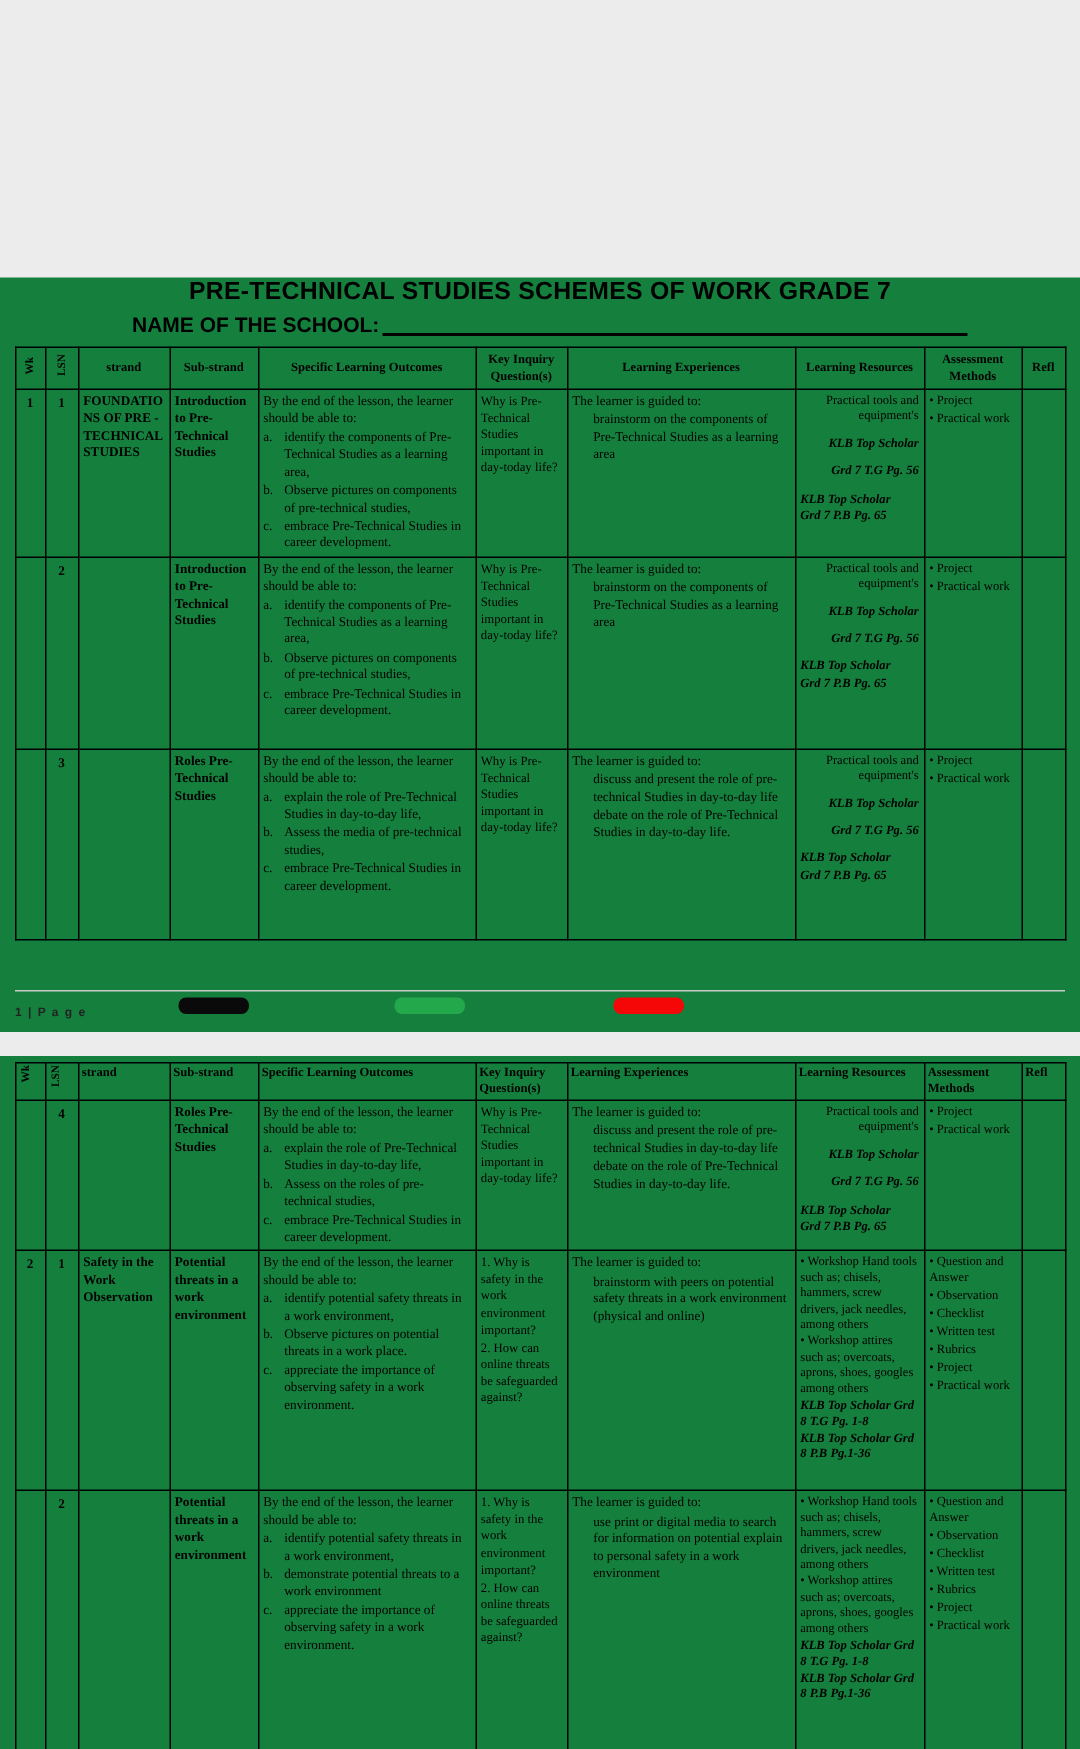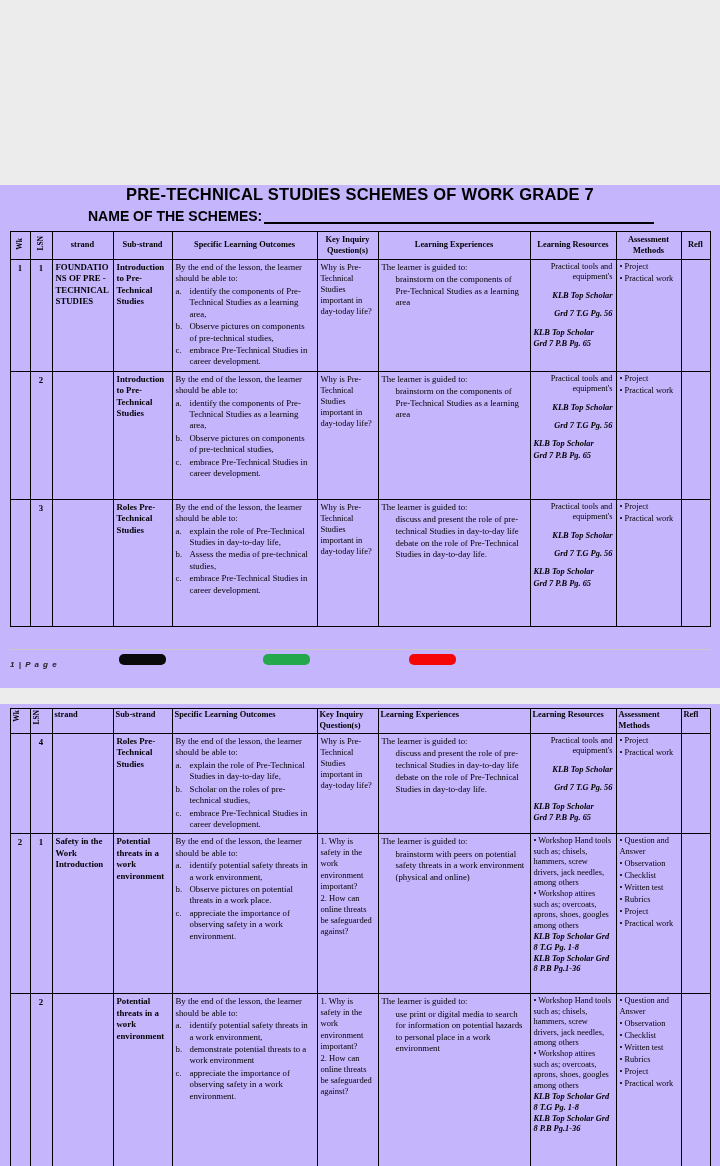--- a/index.html
+++ b/index.html
@@ -4,21 +4,21 @@
 <style>
   html,body{margin:0;padding:0;}
   body{
     width:720px;height:1166px;overflow:hidden;
     background:#ececec;
     font-family:"Liberation Sans",sans-serif;
     color:#000;
   }
   .topband{height:173px;background:#ececec;}
   .gapband{height:16px;background:#ececec;}
-  .page{background:#c4b5fd;position:relative;}
+  .page{background:#15803d;position:relative;}
   .page1{height:503px;}
   .page2{height:468px;overflow:hidden;padding-top:2px;box-sizing:border-box;}
 
   .title{
     margin:12px 0 0;height:20px;text-align:center;
     font-family:"Liberation Sans",sans-serif;font-weight:bold;font-size:16.5px;
     letter-spacing:0.2px;
   }
   .fline{margin:3px 0 0 88px;height:21px;font-weight:bold;font-size:14px;white-space:nowrap;}
   .rule{display:inline-block;height:13px;border-bottom:2px solid #000;margin-left:2px;vertical-align:bottom;}
@@ -45,38 +45,38 @@
   .om{flex:0 0 14px;}
   .ot{flex:1;}
   .ind{margin-left:14px !important;}
   .ref{font-weight:bold;font-style:italic;}
   .gapb{margin-bottom:8px !important;text-align:right;}
   td[data-name="resources-cell"]{font-size:8.4px;line-height:1.24;}
   td[data-name="assessment-cell"]{font-size:8.4px;line-height:1.3;}
   td[data-name="kiq-cell"]{font-size:8.5px;margin-top:44px;}
 
   .pfoot{
-    position:absolute;left:10px;right:10px;bottom:17px;height:18px;
-    border-top:1px solid #c9c9c9;padding-top:3px;box-sizing:content-box;font-style:italic;
+    position:absolute;left:10px;right:10px;bottom:6px;height:18px;
+    border-top:1px solid #c9c9c9;padding-top:3px;box-sizing:content-box;
   }
   .pfoot-text{font-size:8px;font-weight:bold;color:#222;letter-spacing:1px;}
   .chip{position:absolute;top:4px;width:47px;height:11px;border-radius:5px;display:inline-block;}
   .chip-black{left:109px;}
   .chip-green{left:253px;}
   .chip-red{left:399px;}
 </style>
 </head>
 <body>
 
 <div class="topband" data-name="app-background-top"></div>
 
 <div class="page page1" data-name="document-page-1">
   <div class="title" data-name="document-title">PRE-TECHNICAL STUDIES SCHEMES OF WORK GRADE 7</div>
   <div class="fline" data-name="teacher-name-line">
-    <span data-name="teacher-name-label">NAME OF THE SCHEMES:</span><span class="rule r-teacher" data-name="teacher-name-field"></span>
+    <span data-name="teacher-name-label">NAME OF THE SCHOOL:</span><span class="rule r-teacher" data-name="teacher-name-field"></span>
   </div>
   <table class="tbl h-center" data-name="scheme-table-1">
       <colgroup>
         <col style="width: 20px;">
         <col style="width: 22px;">
         <col style="width: 61px;">
         <col style="width: 59px;">
         <col style="width: 145px;">
         <col style="width: 61px;">
         <col style="width: 152px;">
@@ -263,21 +263,21 @@
           <td data-name="strand-cell" class="b"></td>
           <td data-name="sub-strand-cell" class="b">Roles Pre-Technical Studies</td>
           <td data-name="outcomes-cell">
             <p>By the end of the lesson, the learner should be able to:</p>
             <div class="oli" data-name="outcome-item">
               <span class="om">a.</span>
               <span class="ot">explain the role of Pre-Technical Studies in day-to-day life,</span>
             </div>
             <div class="oli" data-name="outcome-item">
               <span class="om">b.</span>
-              <span class="ot">Scholar on  the roles of pre-technical studies,</span>
+              <span class="ot">Assess on  the roles of pre-technical studies,</span>
             </div>
             <div class="oli" data-name="outcome-item">
               <span class="om">c.</span>
               <span class="ot">embrace Pre-Technical Studies in career development.</span>
             </div>
           </td>
           <td data-name="kiq-cell">
             <p>Why is Pre-Technical Studies important in day-today life?</p>
           </td>
           <td data-name="experiences-cell">
@@ -294,21 +294,21 @@
           </td>
           <td data-name="assessment-cell">
             <p>• Project</p>
             <p>• Practical work</p>
           </td>
           <td data-name="refl-cell"></td>
         </tr>
         <tr data-name="table-row" style="height: 160px;">
           <td data-name="wk-cell" class="num">2</td>
           <td data-name="lsn-cell" class="num">1</td>
-          <td data-name="strand-cell" class="b">Safety in the Work Introduction</td>
+          <td data-name="strand-cell" class="b">Safety in the Work Observation</td>
           <td data-name="sub-strand-cell" class="b">Potential threats in a work environment</td>
           <td data-name="outcomes-cell">
             <p>By the end of the lesson, the learner should be able to:</p>
             <div class="oli" data-name="outcome-item">
               <span class="om">a.</span>
               <span class="ot">identify potential safety threats in a work environment,</span>
             </div>
             <div class="oli" data-name="outcome-item">
               <span class="om">b.</span>
               <span class="ot">Observe pictures on potential threats in a work place.</span>
@@ -362,21 +362,21 @@
               <span class="om">c.</span>
               <span class="ot">appreciate the importance of observing safety in a work environment.</span>
             </div>
           </td>
           <td data-name="kiq-cell">
             <p>1. Why is safety in the work environment important?</p>
             <p>2. How can online threats be safeguarded against?</p>
           </td>
           <td data-name="experiences-cell">
             <p>The learner is guided to:</p>
-            <p class="ind">use print or digital media to search for information on potential hazards to personal place in a work environment</p>
+            <p class="ind">use print or digital media to search for information on potential explain to personal safety in a work environment</p>
           </td>
           <td data-name="resources-cell">
             <p>• Workshop Hand tools such as; chisels, hammers, screw drivers, jack needles, among others</p>
             <p>• Workshop attires such as; overcoats, aprons, shoes, googles among others</p>
             <p class="ref">KLB Top Scholar Grd 8 T.G Pg. 1-8</p>
             <p class="ref">KLB Top Scholar Grd 8 P.B Pg.1-36</p>
           </td>
           <td data-name="assessment-cell">
             <p>• Question and Answer</p>
             <p>• Observation</p>

